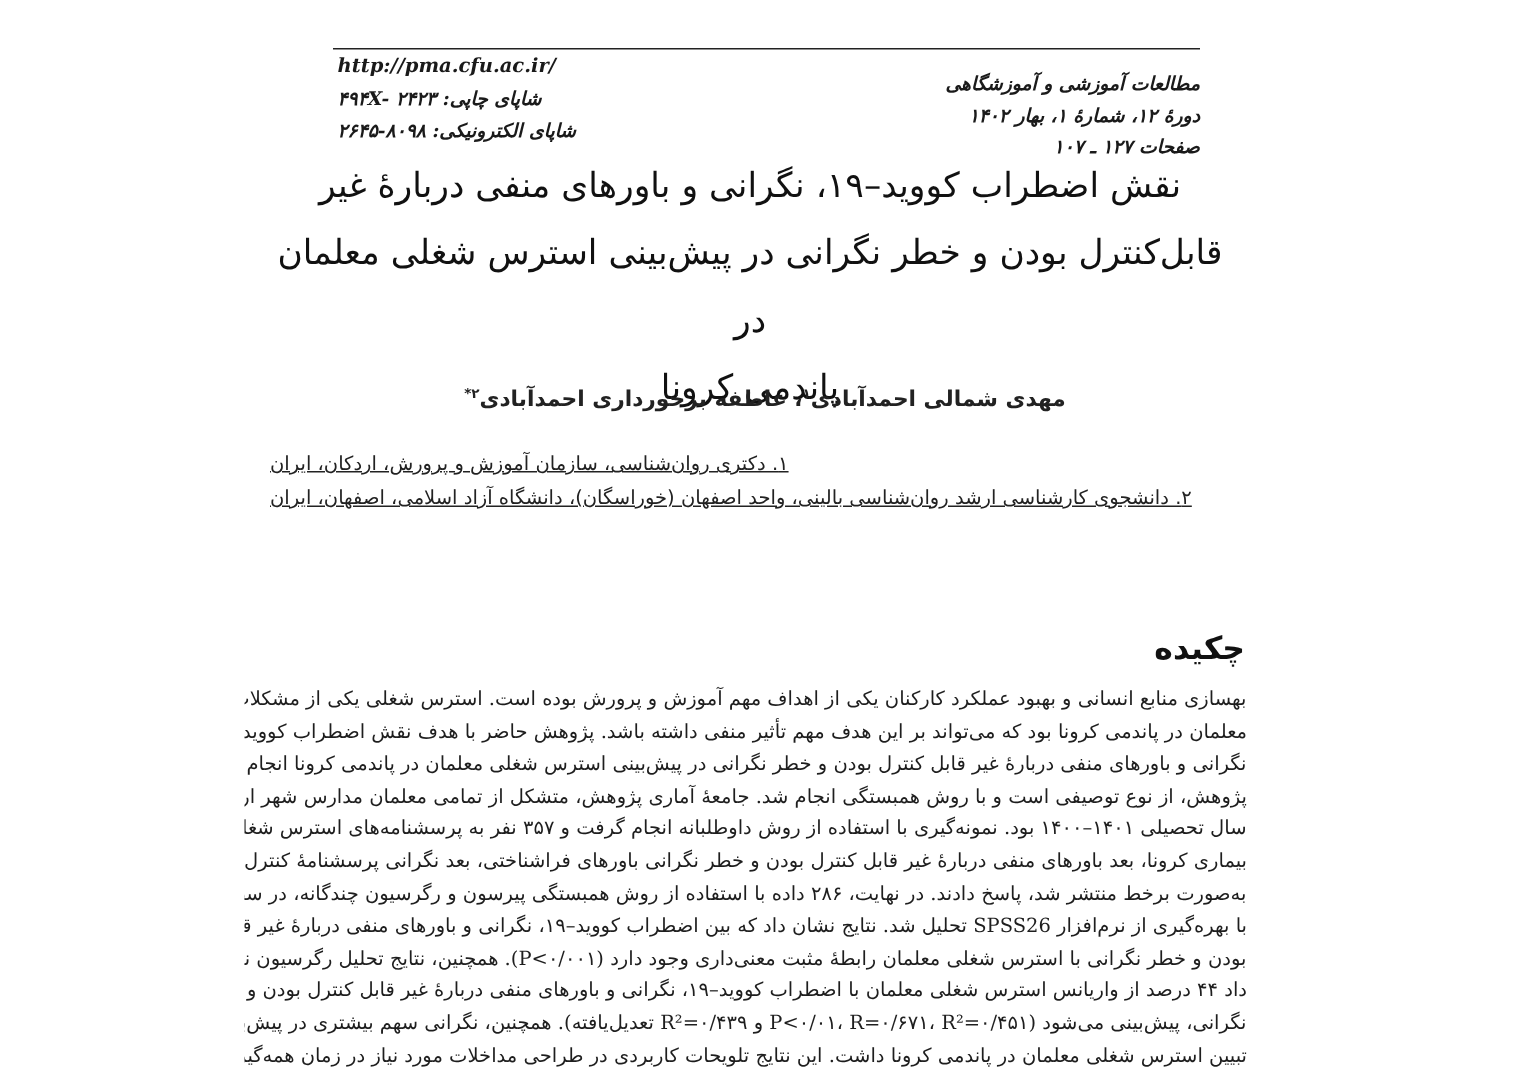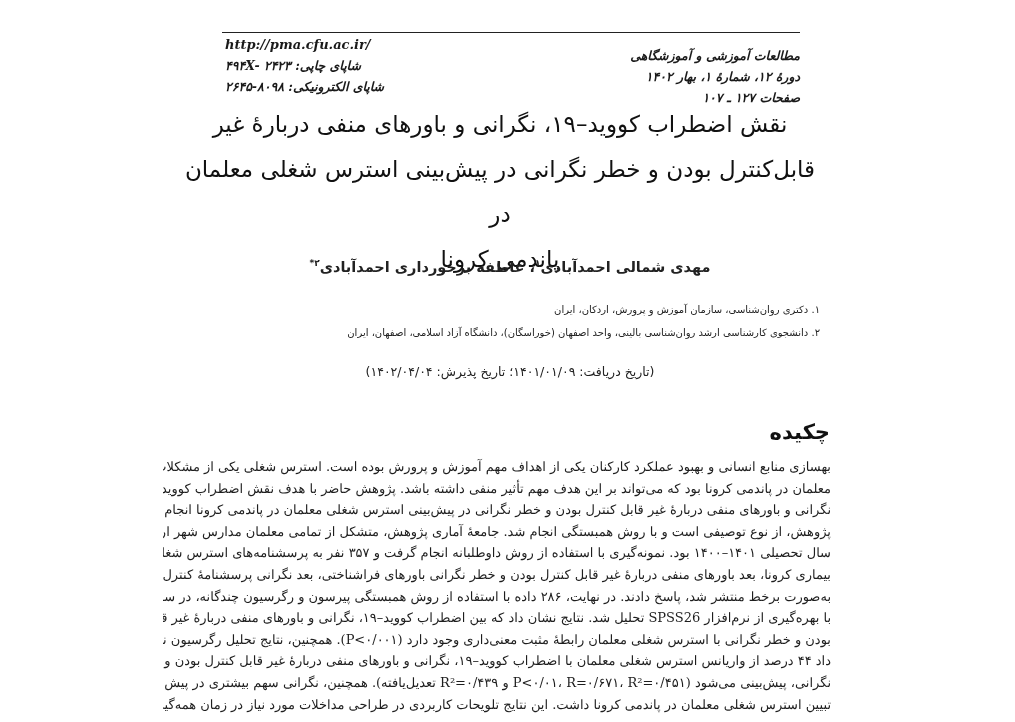--- a/index.html
+++ b/index.html
@@ -92,24 +92,25 @@
     color: #222;
   }
   .authors sup { font-size: 9px; }
 
   .affils {
     position: absolute;
     left: 180px;
     top: 298px;
     width: 640px;
     direction: rtl;
-    text-align: right;
-    font-size: 10px;
+    text-align: left;
+    font-size: 13px;
     line-height: 23px;
     color: #222;
+    text-decoration: underline;
   }
 
   .dates {
     position: absolute;
     left: 200px;
     top: 364px;
     width: 620px;
     direction: rtl;
     text-align: center;
     font-size: 12.5px;
@@ -172,21 +173,20 @@
 
   <div class="authors">
     <span>مهدی شمالی احمدآبادی</span><sup>۱</sup><span>، </span><span>عاطفه برخورداری احمدآبادی</span><sup>۲*</sup>
   </div>
 
   <div class="affils">
     <div>۱. دکتری روان‌شناسی، سازمان آموزش و پرورش، اردکان، ایران</div>
     <div>۲. دانشجوی کارشناسی ارشد روان‌شناسی بالینی، واحد اصفهان (خوراسگان)، دانشگاه آزاد اسلامی، اصفهان، ایران</div>
   </div>
 
-  <div class="dates">(تاریخ دریافت: ۱۴۰۱/۰۱/۰۹؛ تاریخ پذیرش: ۱۴۰۲/۰۴/۰۴)</div>
 
   <div class="abstract-heading">چکیده</div>
 
   <div class="abstract">
     <div class="line">بهسازی منابع انسانی و بهبود عملکرد کارکنان یکی از اهداف مهم آموزش و پرورش بوده است. استرس شغلی یکی از مشکلات عمدهٔ</div>
     <div class="line">معلمان در پاندمی کرونا بود که می‌تواند بر این هدف مهم تأثیر منفی داشته باشد. پژوهش حاضر با هدف نقش اضطراب کووید–۱۹،</div>
     <div class="line">نگرانی و باورهای منفی دربارهٔ غیر قابل کنترل بودن و خطر نگرانی در پیش‌بینی استرس شغلی معلمان در پاندمی کرونا انجام شد. این</div>
     <div class="line">پژوهش، از نوع توصیفی است و با روش همبستگی انجام شد. جامعهٔ آماری پژوهش، متشکل از تمامی معلمان مدارس شهر اردکان در</div>
     <div class="line">سال تحصیلی ۱۴۰۱–۱۴۰۰ بود. نمونه‌گیری با استفاده از روش داوطلبانه انجام گرفت و ۳۵۷ نفر به پرسشنامه‌های استرس شغلی، اضطراب</div>
     <div class="line">بیماری کرونا، بعد باورهای منفی دربارهٔ غیر قابل کنترل بودن و خطر نگرانی باورهای فراشناختی، بعد نگرانی پرسشنامهٔ کنترل فکر که</div>

